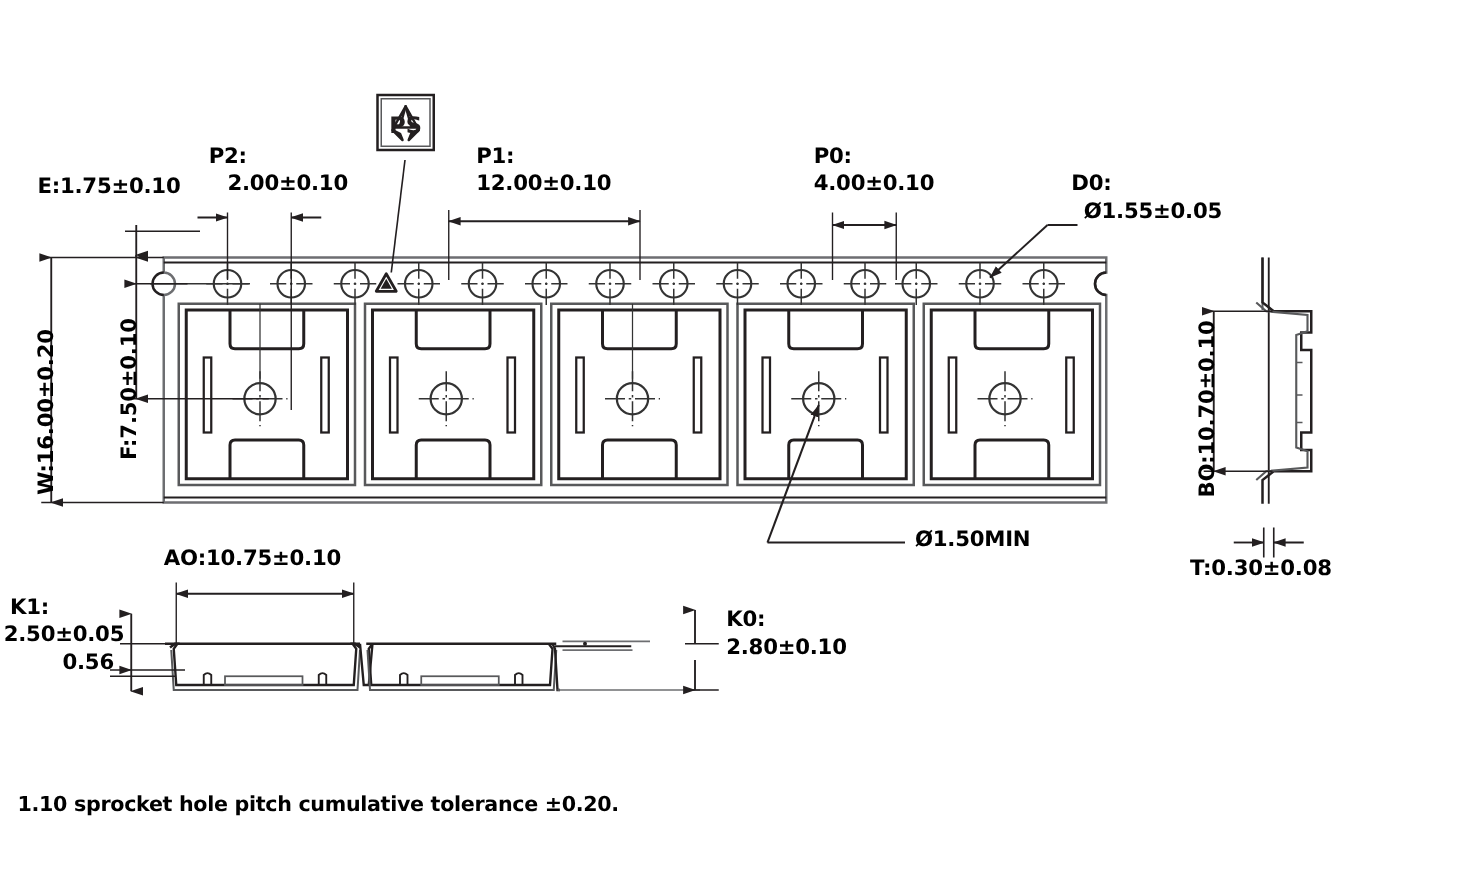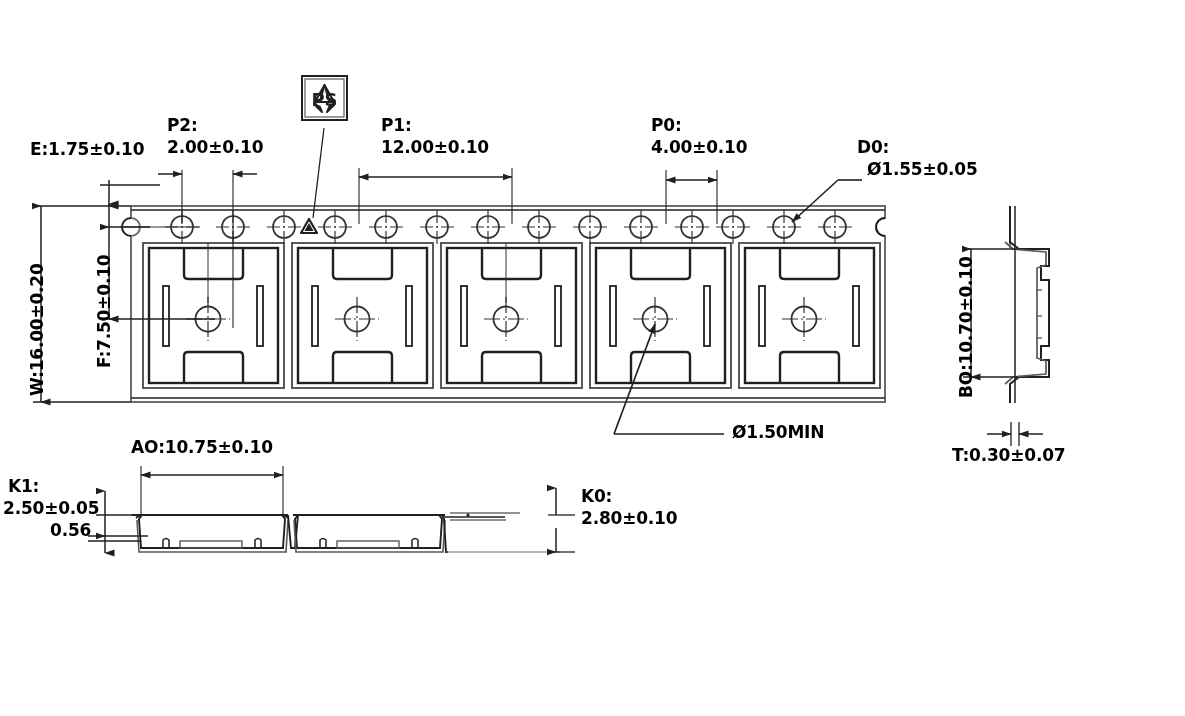--- a/index.html
+++ b/index.html
@@ -346,51 +346,52 @@
       <path d="M22.5,9 L13.5,25 L18,25 Z" fill="none" stroke="#231f20" stroke-width="2" stroke-linejoin="round"></path>
       <path d="M13.5,26 L31.5,26" fill="none" stroke="#231f20" stroke-width="2"></path>
       <text x="22.5" y="30" font-family="DejaVu Sans, sans-serif" font-size="18" font-weight="bold" text-anchor="middle" fill="#231f20">PS</text>
     </g>
 
   </svg>
 
   <div class="lbl s17" style="left:30px; top:112px;">E:1.75±0.10</div>
 
   <div class="lbl s17" style="left:167px; top:88px;">P2:</div>
-  <div class="lbl s17" style="left:167px; top:110px;">2.00±0.10</div>
+  <div class="lbl s17" style="left:182px; top:110px;">2.00±0.10</div>
 
   <div class="lbl s17" style="left:381px; top:88px;">P1:</div>
   <div class="lbl s17" style="left:381px; top:110px;">12.00±0.10</div>
 
   <div class="lbl s17" style="left:651px; top:88px;">P0:</div>
   <div class="lbl s17" style="left:651px; top:110px;">4.00±0.10</div>
 
   <div class="lbl s17" style="left:857px; top:110px;">D0:</div>
   <div class="lbl s17" style="left:867px; top:132px;">Ø1.55±0.05</div>
 
   <div class="lbl s17 rot" style="left:28px; top:368px;">W:16.00±0.20</div>
 
   <div class="lbl s17 rot" style="left:95px; top:340px;">F:7.50±0.10</div>
 
   <div class="lbl s17" style="left:732px; top:395px;">Ø1.50MIN</div>
 
   <div class="lbl s17 rot" style="left:957px; top:370px;">BO:10.70±0.10</div>
 
-  <div class="lbl s17" style="left:952px; top:418px;">T:0.30±0.07</div>
+  <div class="lbl s17" style="left:952px; top:418px;">T:0.30±0.08</div>
 
   <div class="lbl s17" style="left:131px; top:410px;">AO:10.75±0.10</div>
 
   <div class="lbl s17" style="left:8px; top:449px;">K1:</div>
   <div class="lbl s17" style="left:3px; top:471px;">2.50±0.05</div>
   <div class="lbl s17" style="left:50px; top:493px;">0.56</div>
 
   <div class="lbl s17" style="left:581px; top:459px;">K0:</div>
   <div class="lbl s17" style="left:581px; top:481px;">2.80±0.10</div>
 
   <div id="notes">
+    <div>1.10 sprocket hole pitch cumulative tolerance ±0.20.</div>
     
     
     
     
     
     
   </div>
 
 </div>
 

